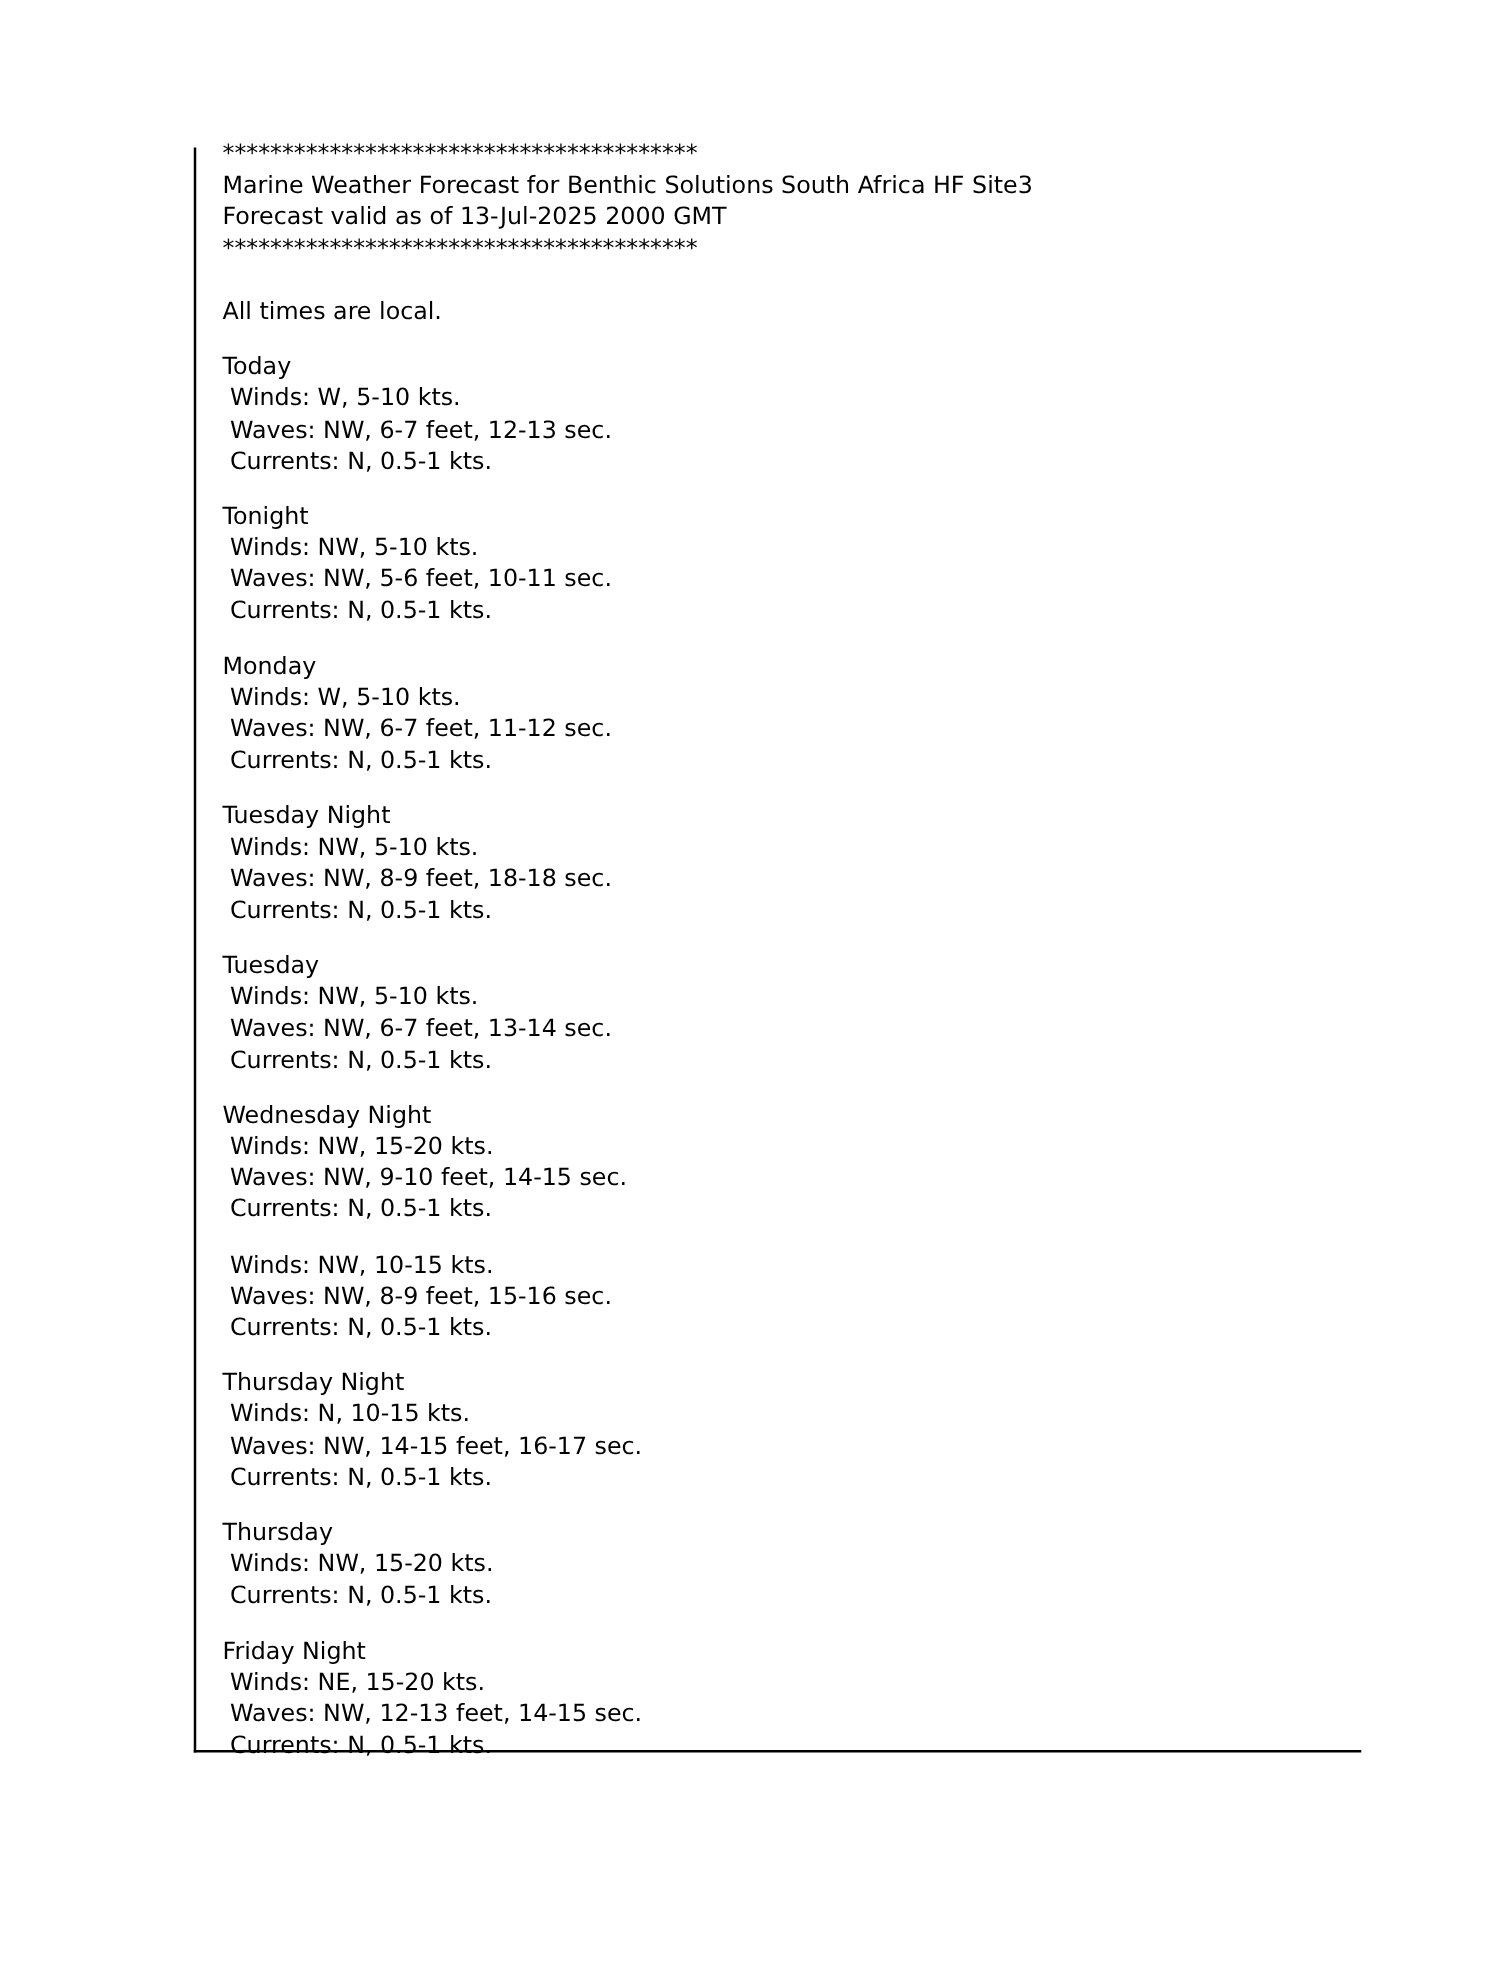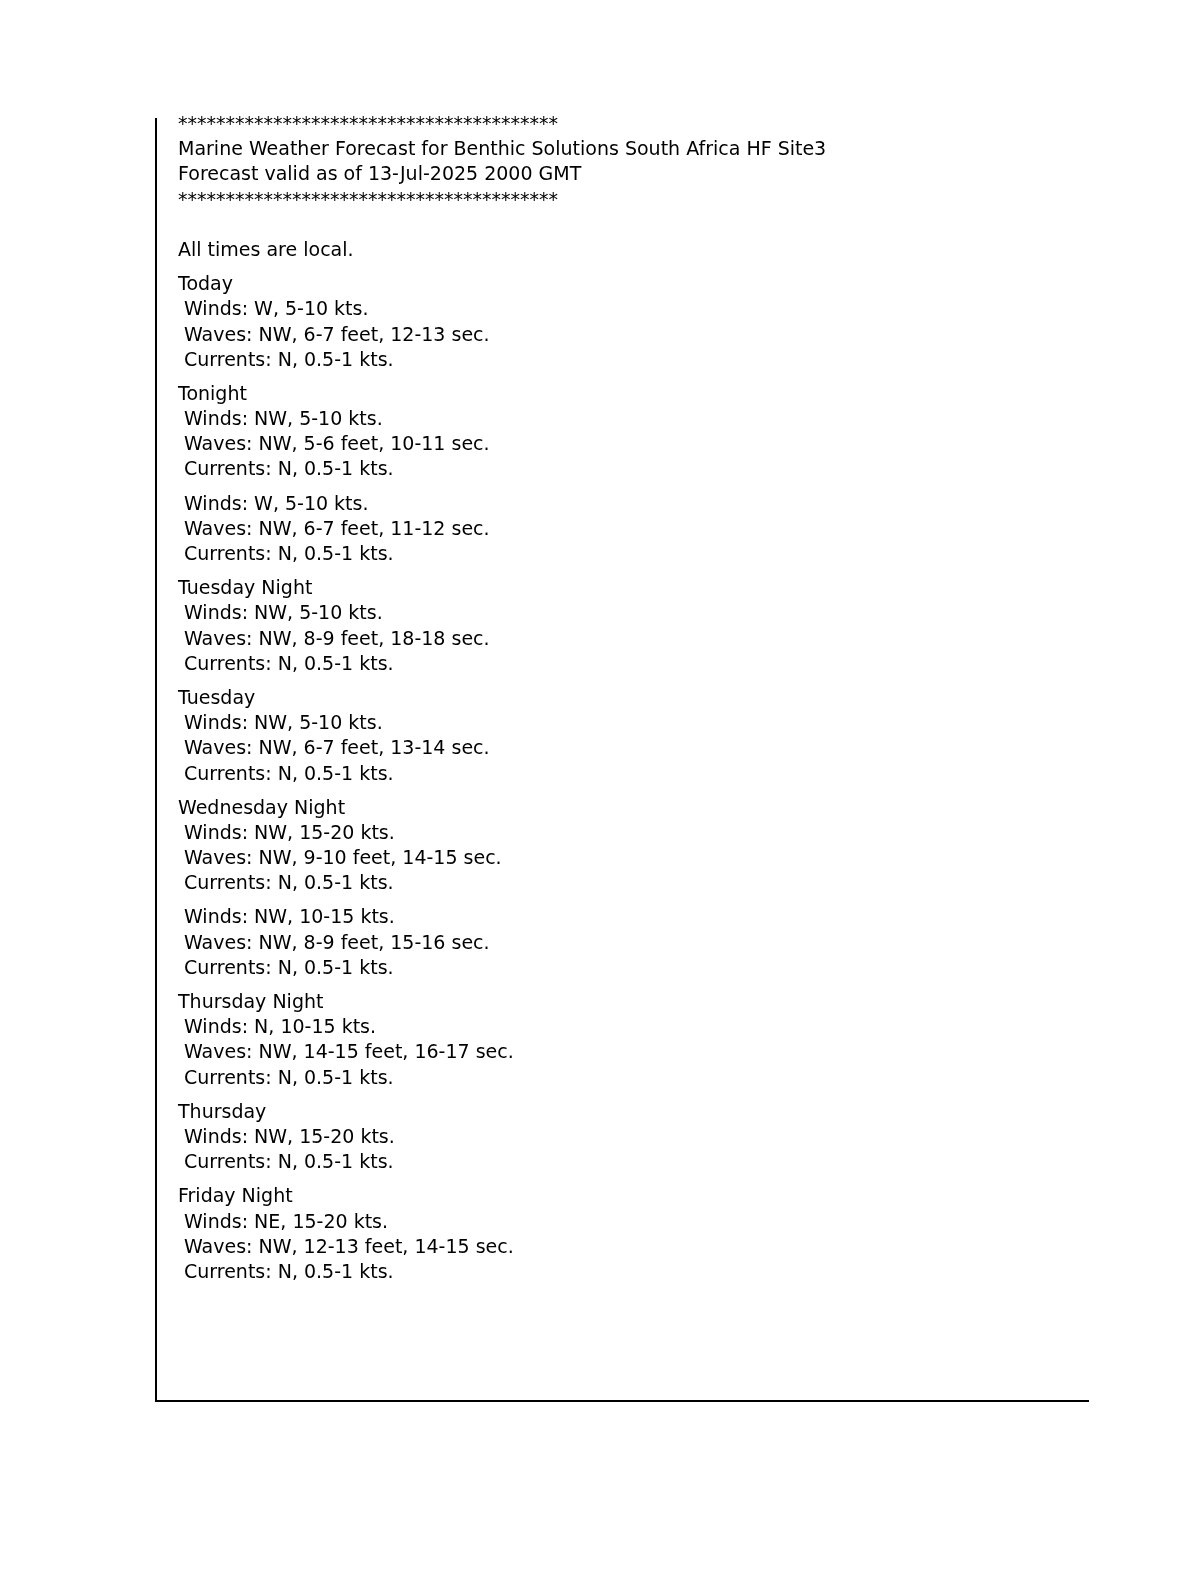--- a/index.html
+++ b/index.html
@@ -34,21 +34,21 @@
     letter-spacing: 0;
   }
   .line {
     height: 25.2px;
     white-space: pre;
   }
   .note-line {
     margin-top: 25.2px;
   }
   .section {
-    margin-top: 9px;
+    margin-top: 19px;
   }
   .detail {
     padding-left: 6px;
   }
 </style>
 </head>
 <body>
 
 <div class="frame"></div>
 
@@ -65,20 +65,21 @@
         <div class="line detail">Waves: NW, 6-7 feet, 12-13 sec.</div>
         <div class="line detail">Currents: N, 0.5-1 kts.</div>
       </div>
       <div class="section">
         <div class="line day">Tonight</div>
         <div class="line detail">Winds: NW, 5-10 kts.</div>
         <div class="line detail">Waves: NW, 5-6 feet, 10-11 sec.</div>
         <div class="line detail">Currents: N, 0.5-1 kts.</div>
       </div>
       <div class="section">
+        <div class="line day">Monday</div>
         <div class="line detail">Winds: W, 5-10 kts.</div>
         <div class="line detail">Waves: NW, 6-7 feet, 11-12 sec.</div>
         <div class="line detail">Currents: N, 0.5-1 kts.</div>
       </div>
       <div class="section">
         <div class="line day">Tuesday Night</div>
         <div class="line detail">Winds: NW, 5-10 kts.</div>
         <div class="line detail">Waves: NW, 8-9 feet, 18-18 sec.</div>
         <div class="line detail">Currents: N, 0.5-1 kts.</div>
       </div>

